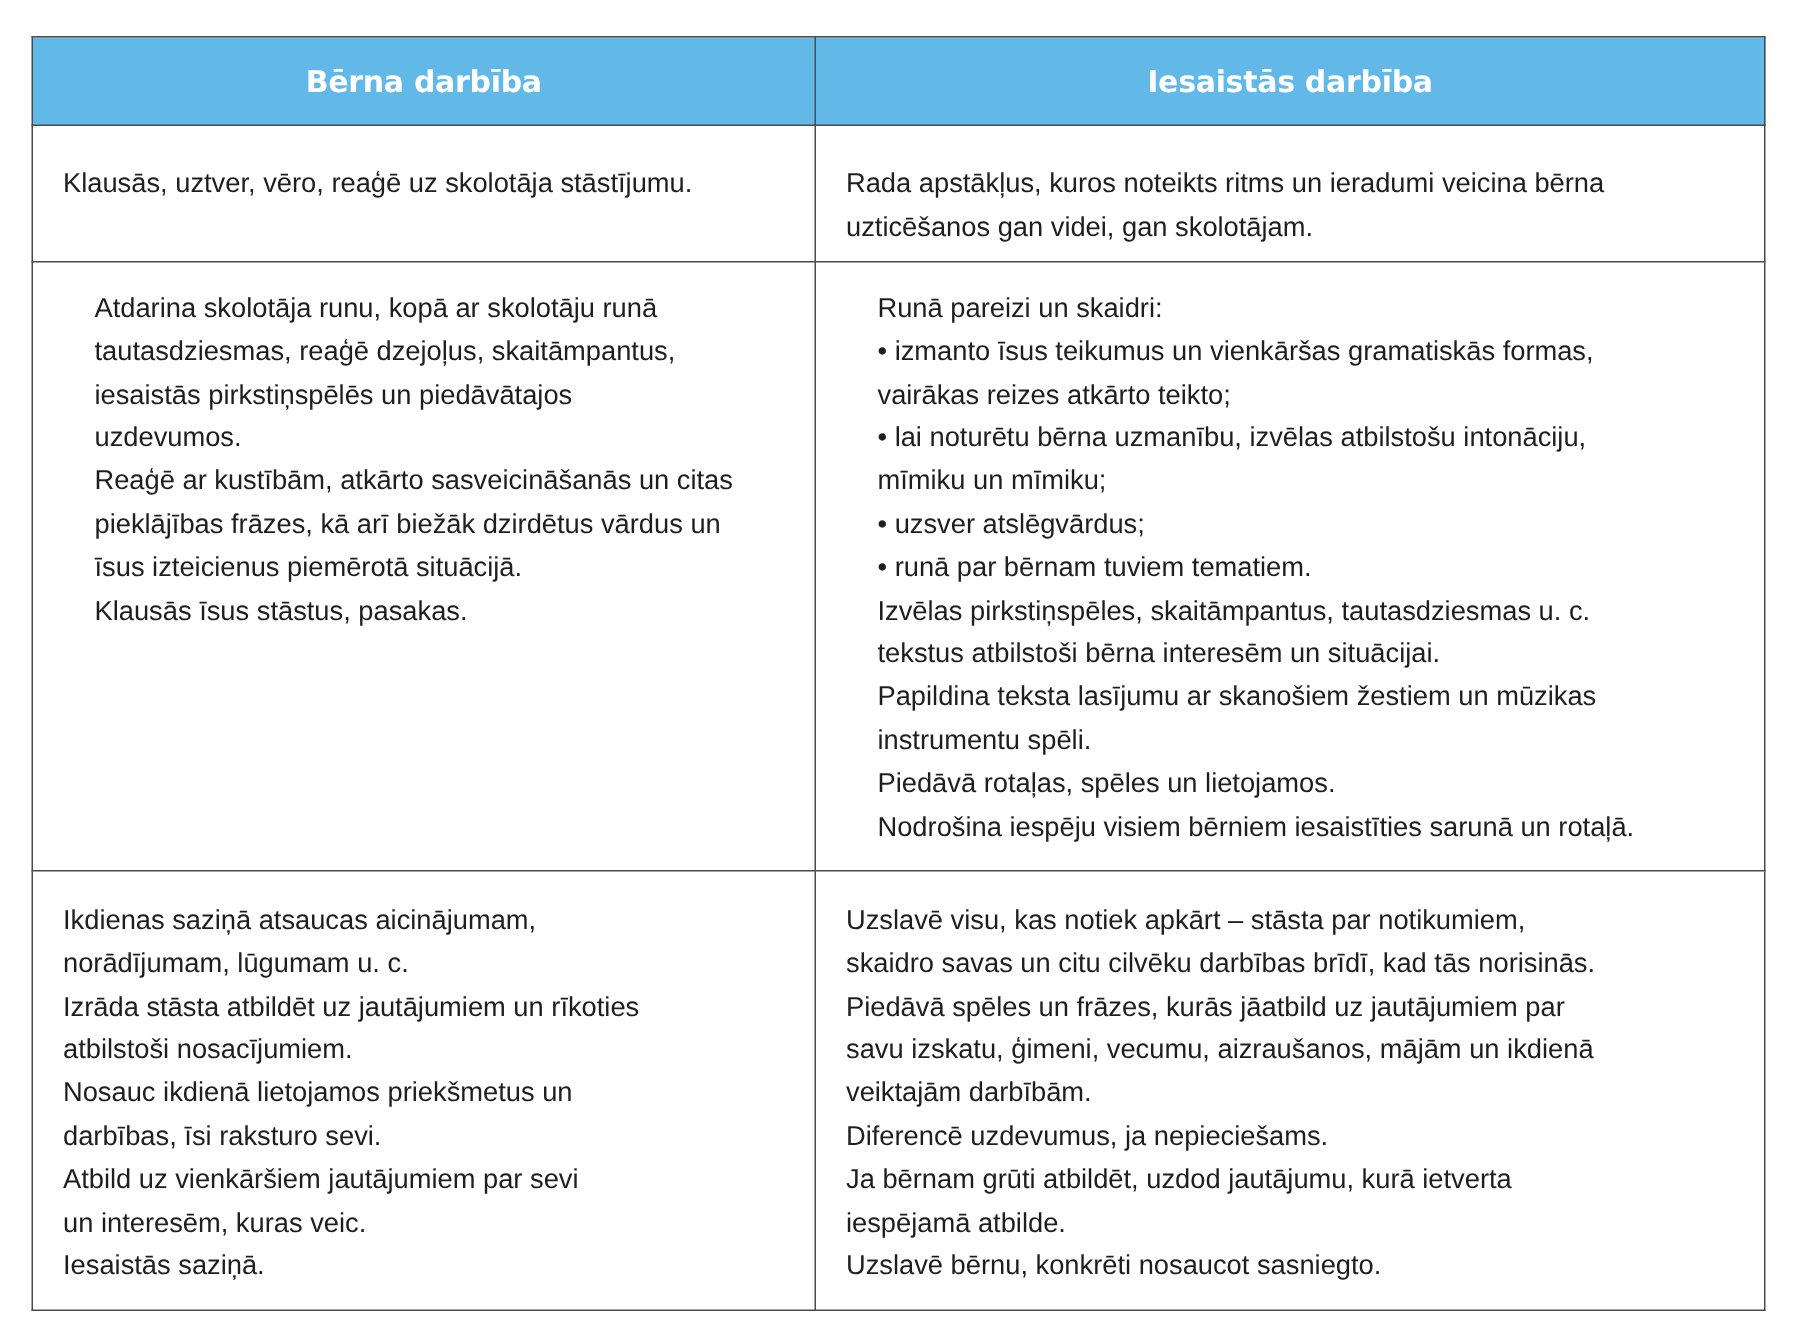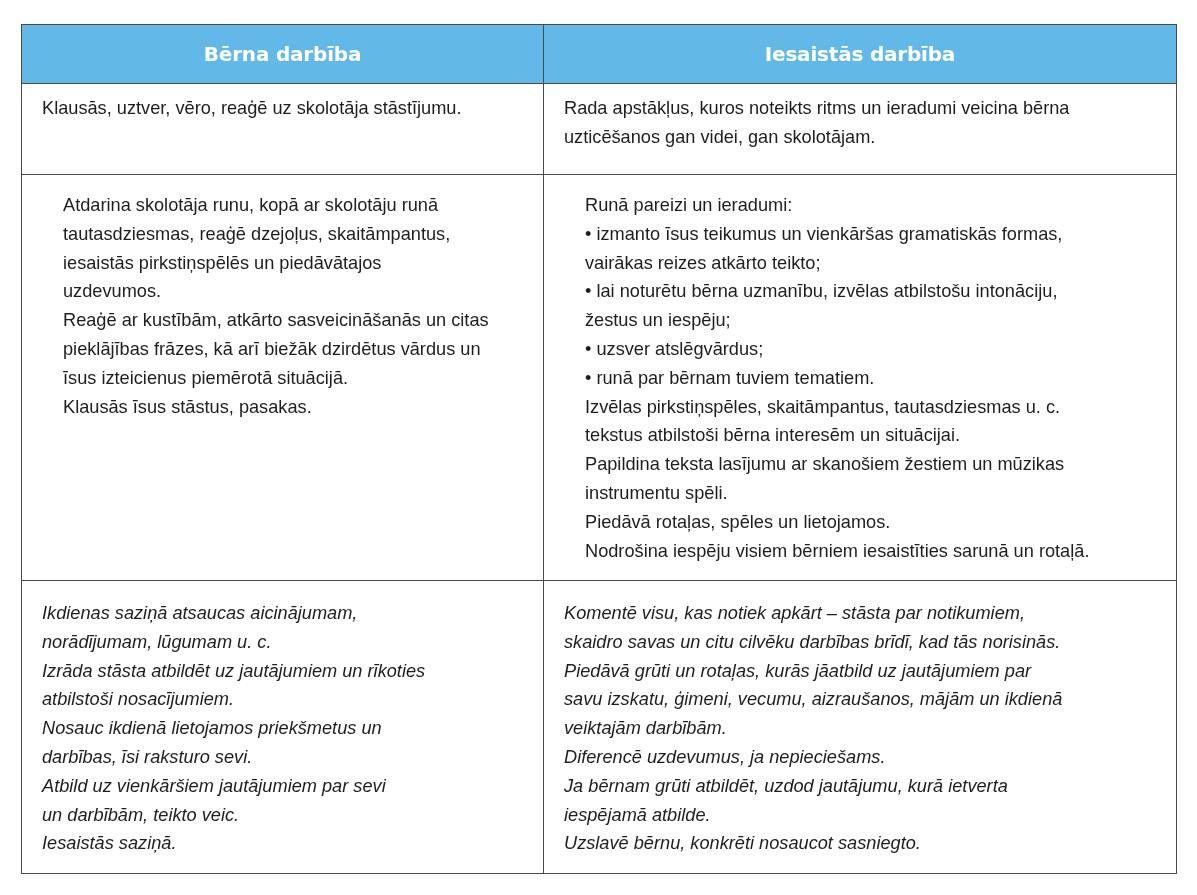--- a/index.html
+++ b/index.html
@@ -8,25 +8,25 @@
   .tbl { position: absolute; left: 21px; top: 24px; width: 1155px;
          border-collapse: collapse; table-layout: fixed; }
   .tbl td, .tbl th { border: 1.5px solid #4a4a4a; vertical-align: top; }
   .tbl col.c1 { width: 522px; }
   .tbl col.c2 { width: 633px; }
   .hdr th { background: #62b9e8; color: #ffffff; height: 58px; padding: 0;
             font-weight: bold; font-size: 20px; text-align: center; vertical-align: middle;
             font-family: "DejaVu Sans", sans-serif; letter-spacing: -0.2px; }
   .cell { font-size: 18.2px; line-height: 28.8px; padding: 0 10px 0 19px; }
   .r1 td { height: 88px; }
-  .r1 .cell { padding-top: 9px; }
+  .r1 .cell { padding-top: 23px; }
   .r2 td { height: 403px; }
   .r2 .cell { padding-top: 15px; padding-left: 40px; }
   .r3 td { height: 290px; }
-  .r3 .cell { padding-top: 17px; font-style: italic; }
+  .r3 .cell { padding-top: 17px; }
   .line { display: block; white-space: nowrap; }
 </style>
 </head>
 <body>
 
 <table class="tbl">
   <colgroup>
       <col class="c1">
       <col class="c2">
     </colgroup>
@@ -58,25 +58,25 @@
             <span class="line">iesaistās pirkstiņspēlēs un piedāvātajos</span>
             <span class="line">uzdevumos.</span>
             <span class="line">Reaģē ar kustībām, atkārto sasveicināšanās un citas</span>
             <span class="line">pieklājības frāzes, kā arī biežāk dzirdētus vārdus un</span>
             <span class="line">īsus izteicienus piemērotā situācijā.</span>
             <span class="line">Klausās īsus stāstus, pasakas.</span>
           </div>
         </td>
         <td>
           <div class="cell">
-            <span class="line">Runā pareizi un ieradumi:</span>
+            <span class="line">Runā pareizi un skaidri:</span>
             <span class="line">• izmanto īsus teikumus un vienkāršas gramatiskās formas,</span>
             <span class="line">vairākas reizes atkārto teikto;</span>
             <span class="line">• lai noturētu bērna uzmanību, izvēlas atbilstošu intonāciju,</span>
-            <span class="line">žestus un iespēju;</span>
+            <span class="line">mīmiku un mīmiku;</span>
             <span class="line">• uzsver atslēgvārdus;</span>
             <span class="line">• runā par bērnam tuviem tematiem.</span>
             <span class="line">Izvēlas pirkstiņspēles, skaitāmpantus, tautasdziesmas u. c.</span>
             <span class="line">tekstus atbilstoši bērna interesēm un situācijai.</span>
             <span class="line">Papildina teksta lasījumu ar skanošiem žestiem un mūzikas</span>
             <span class="line">instrumentu spēli.</span>
             <span class="line">Piedāvā rotaļas, spēles un lietojamos.</span>
             <span class="line">Nodrošina iespēju visiem bērniem iesaistīties sarunā un rotaļā.</span>
           </div>
         </td>
@@ -84,29 +84,29 @@
       <tr class="r3">
         <td>
           <div class="cell">
             <span class="line">Ikdienas saziņā atsaucas aicinājumam,</span>
             <span class="line">norādījumam, lūgumam u. c.</span>
             <span class="line">Izrāda stāsta atbildēt uz jautājumiem un rīkoties</span>
             <span class="line">atbilstoši nosacījumiem.</span>
             <span class="line">Nosauc ikdienā lietojamos priekšmetus un</span>
             <span class="line">darbības, īsi raksturo sevi.</span>
             <span class="line">Atbild uz vienkāršiem jautājumiem par sevi</span>
-            <span class="line">un darbībām, teikto veic.</span>
+            <span class="line">un interesēm, kuras veic.</span>
             <span class="line">Iesaistās saziņā.</span>
           </div>
         </td>
         <td>
           <div class="cell">
-            <span class="line">Komentē visu, kas notiek apkārt – stāsta par notikumiem,</span>
+            <span class="line">Uzslavē visu, kas notiek apkārt – stāsta par notikumiem,</span>
             <span class="line">skaidro savas un citu cilvēku darbības brīdī, kad tās norisinās.</span>
-            <span class="line">Piedāvā grūti un rotaļas, kurās jāatbild uz jautājumiem par</span>
+            <span class="line">Piedāvā spēles un frāzes, kurās jāatbild uz jautājumiem par</span>
             <span class="line">savu izskatu, ģimeni, vecumu, aizraušanos, mājām un ikdienā</span>
             <span class="line">veiktajām darbībām.</span>
             <span class="line">Diferencē uzdevumus, ja nepieciešams.</span>
             <span class="line">Ja bērnam grūti atbildēt, uzdod jautājumu, kurā ietverta</span>
             <span class="line">iespējamā atbilde.</span>
             <span class="line">Uzslavē bērnu, konkrēti nosaucot sasniegto.</span>
           </div>
         </td>
       </tr>
     </tbody>

